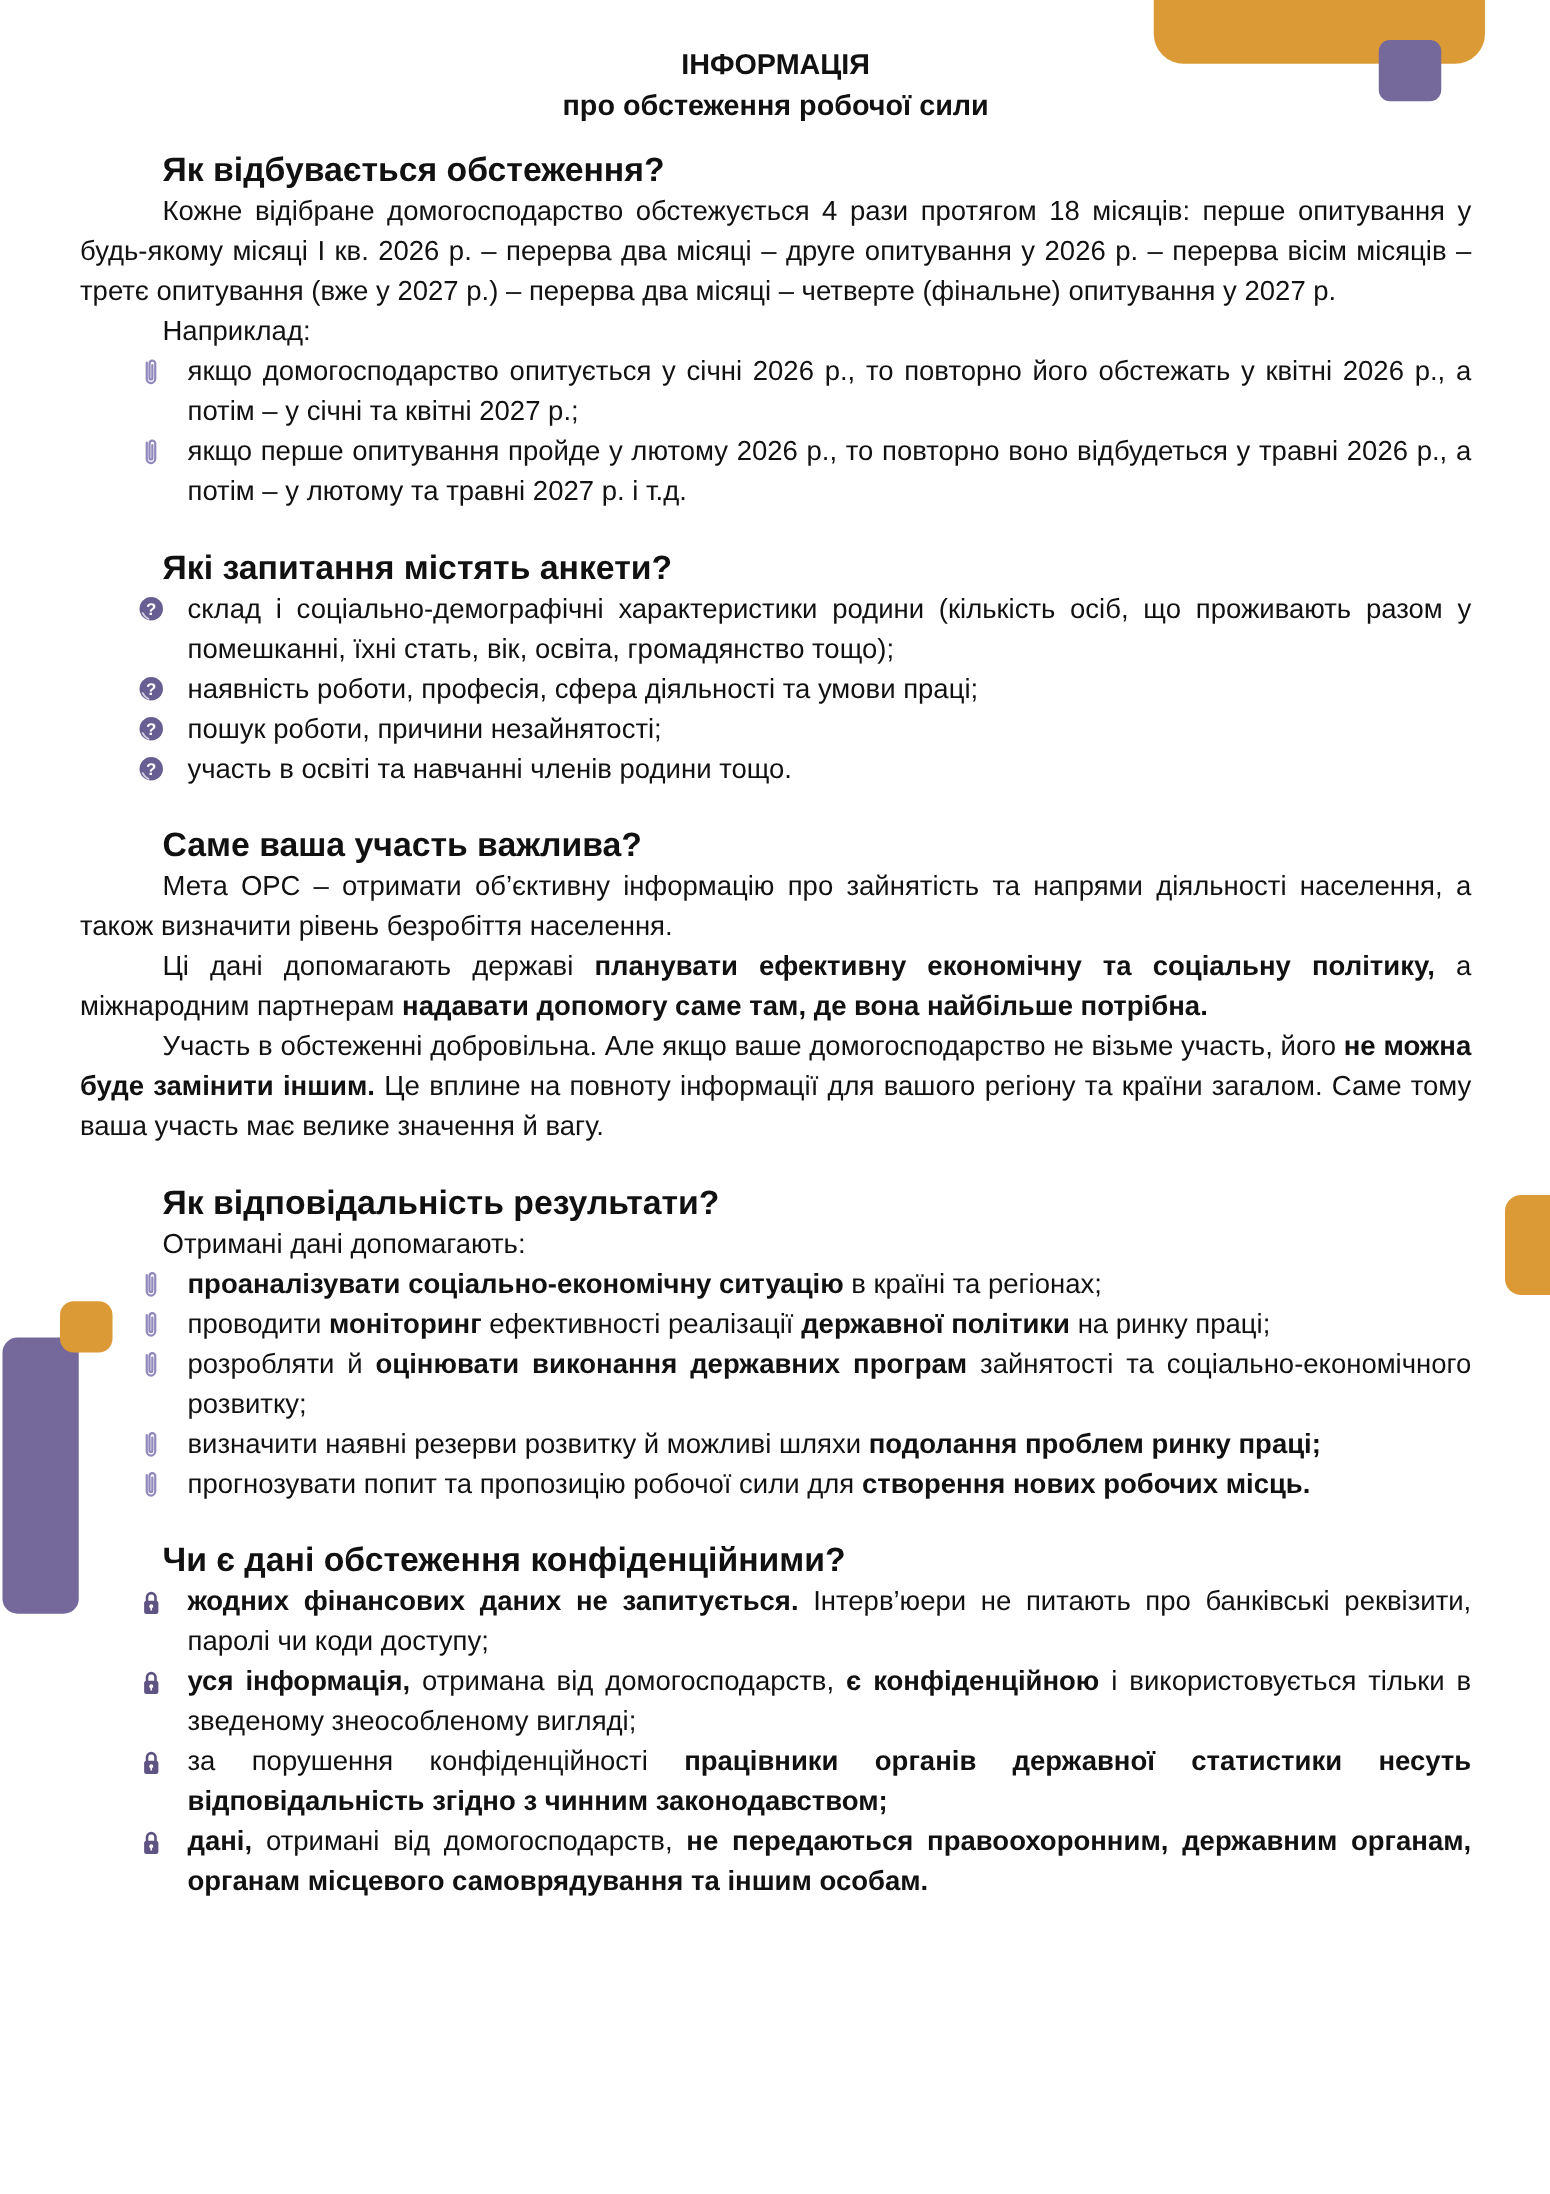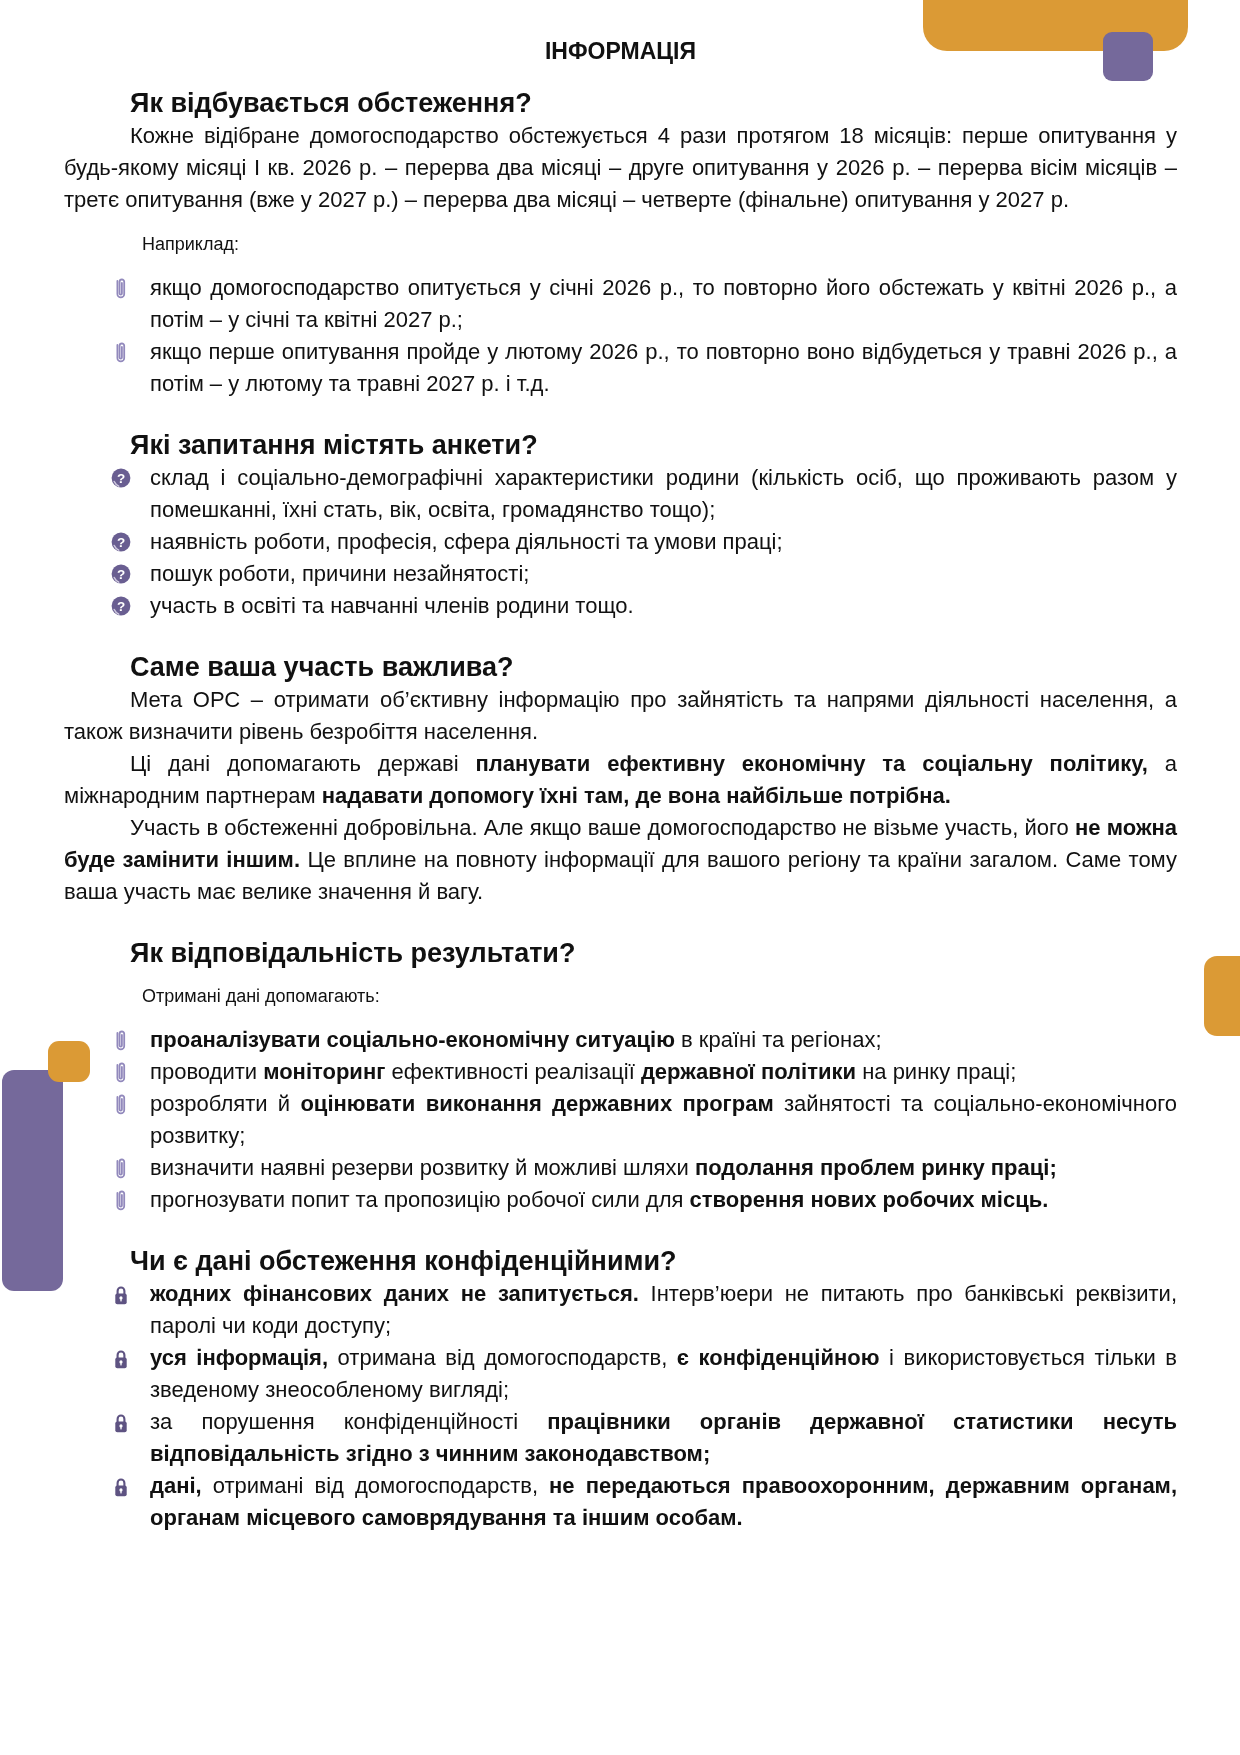--- a/index.html
+++ b/index.html
@@ -39,23 +39,23 @@
   }
   #blocks .h:first-child{margin-top:20px;}
   #blocks .para{
     font-size:22px;
     line-height:32px;
     text-align:justify;
     text-indent:66px;
     margin:0;
   }
   #blocks .pl{
-    font-size:18px;
+    font-size:22px;
     line-height:32px;
-    margin:12px;
+    margin:0;
     padding-left:66px;
   }
   #blocks .list{margin:0;}
   #blocks .li{
     position:relative;
     padding-left:86px;
     font-size:22px;
     line-height:32px;
     text-align:justify;
     margin:0;
@@ -73,20 +73,21 @@
 
 <div class="decor decor-tr-orange"></div>
 <div class="decor decor-tr-purple"></div>
 <div class="decor decor-right-tab"></div>
 <div class="decor decor-left-purple"></div>
 <div class="decor decor-left-orange"></div>
 
 <div class="page">
   <div class="title">
     <div>ІНФОРМАЦІЯ</div>
+    <div>про обстеження робочої сили</div>
   </div>
   <div id="blocks">
       <p class="h">Як відбувається обстеження?</p>
       <p class="para">Кожне відібране домогосподарство обстежується 4 рази протягом 18 місяців: перше опитування у будь-якому місяці І кв. 2026 р. – перерва два місяці – друге опитування у 2026 р. – перерва вісім місяців – третє опитування (вже у 2027 р.) – перерва два місяці – четверте (фінальне) опитування у 2027 р.</p>
       <p class="pl">Наприклад:</p>
       <div class="list">
         <div class="li"><span class="ico">
             <svg width="14" height="25" viewBox="0 0 14 25" style="margin-top:1px">
      <path d="M3.4 4 v13 a3.4 3.4 0 0 0 6.8 0 V4.8 a2.3 2.3 0 0 0 -4.6 0 v11.6 a1.15 1.15 0 0 0 2.3 0 V6" fill="none" stroke="#9289BC" stroke-width="1.8" stroke-linecap="round"></path>
             </svg>
@@ -123,21 +124,21 @@
         <div class="li"><span class="ico">
             <svg width="20" height="20" viewBox="0 0 20 20" style="margin-top:2px">
      <circle cx="10" cy="10" r="9.4" fill="#695E91"></circle>
      <path d="M3.2 13.5 a9.4 9.4 0 0 0 4.5 4.6" stroke="#cfc9df" stroke-width="1.6" fill="none" stroke-linecap="round"></path>
      <text x="10" y="14.8" text-anchor="middle" font-family="Liberation Sans, sans-serif" font-size="13.5" font-weight="bold" fill="#ffffff">?</text>
             </svg>
           </span><span>участь в освіті та навчанні членів родини тощо.</span></div>
       </div>
       <p class="h">Саме ваша участь важлива?</p>
       <p class="para">Мета ОРС – отримати об’єктивну інформацію про зайнятість та напрями діяльності населення, а також визначити рівень безробіття населення.</p>
-      <p class="para">Ці дані допомагають державі <b>планувати ефективну економічну та соціальну політику,</b> а міжнародним партнерам <b>надавати допомогу їхні там, де вона найбільше потрібна.</b></p>
+      <p class="para">Ці дані допомагають державі <b>планувати ефективну економічну та соціальну політику,</b> а міжнародним партнерам <b>надавати допомогу саме там, де вона найбільше потрібна.</b></p>
       <p class="para">Участь в обстеженні добровільна. Але якщо ваше домогосподарство не візьме участь, його <b>не можна буде замінити іншим.</b> Це вплине на повноту інформації для вашого регіону та країни загалом. Саме тому ваша участь має велике значення й вагу.</p>
       <p class="h">Як відповідальність результати?</p>
       <p class="pl">Отримані дані допомагають:</p>
       <div class="list">
         <div class="li"><span class="ico">
             <svg width="14" height="25" viewBox="0 0 14 25" style="margin-top:1px">
      <path d="M3.4 4 v13 a3.4 3.4 0 0 0 6.8 0 V4.8 a2.3 2.3 0 0 0 -4.6 0 v11.6 a1.15 1.15 0 0 0 2.3 0 V6" fill="none" stroke="#9289BC" stroke-width="1.8" stroke-linecap="round"></path>
             </svg>
           </span><span><b>проаналізувати соціально-економічну ситуацію</b> в країні та регіонах;</span></div>
         <div class="li"><span class="ico">

